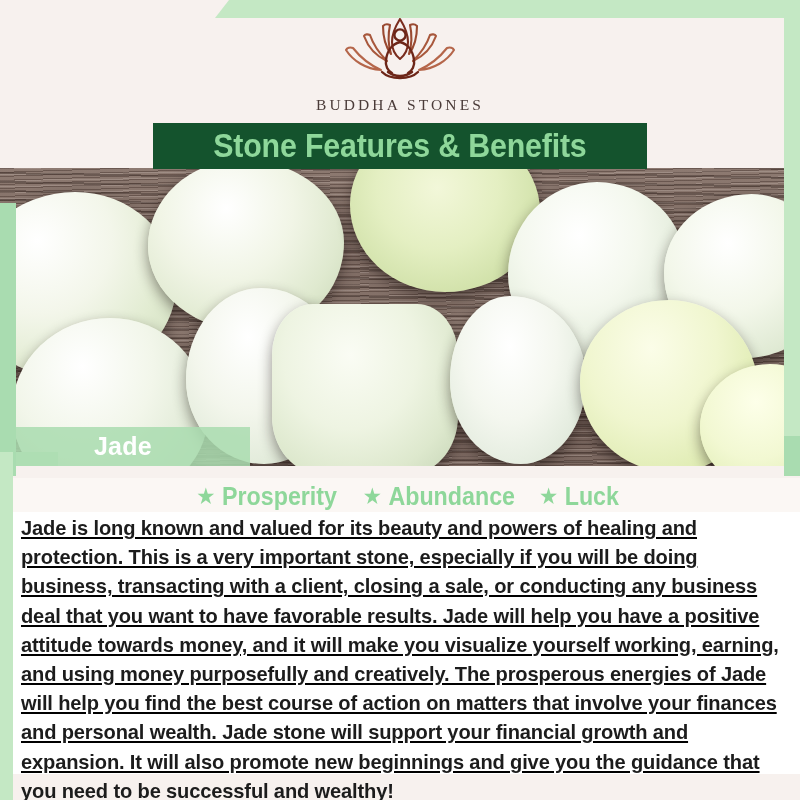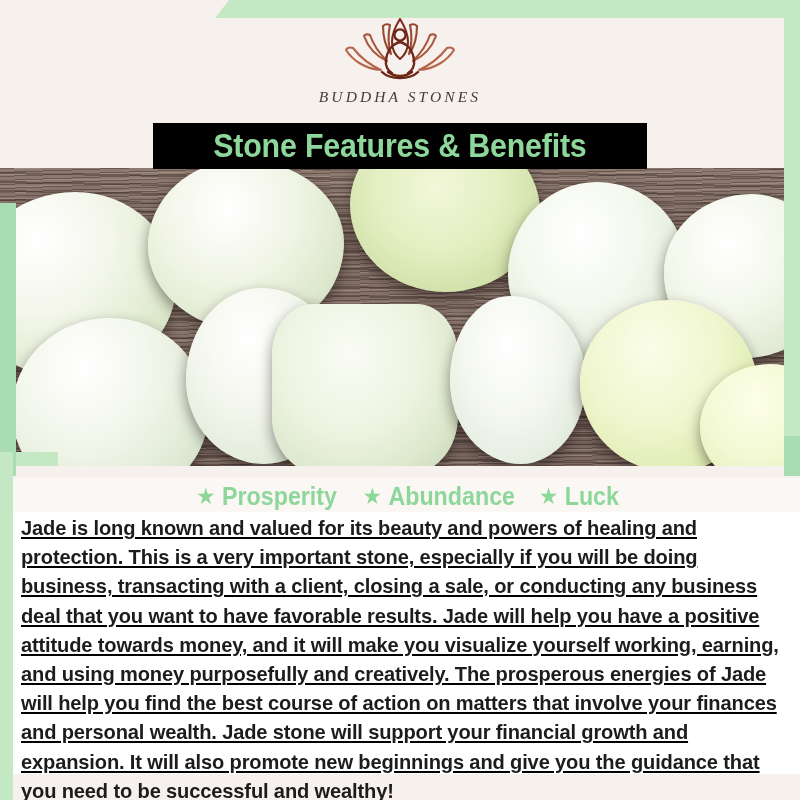--- a/index.html
+++ b/index.html
@@ -40,29 +40,29 @@
   }
 
   
   .logo-wrap{
     position:absolute;left:0;top:14px;width:800px;height:108px;
     display:flex;flex-direction:column;align-items:center;justify-content:flex-start;
     z-index:4;
   }
   .logo-mark{width:148px;height:74px;display:block;}
   .logo-word{
-    margin-top:0;
+    margin-top:8px;
     font-family:"Liberation Serif","DejaVu Serif",serif;
-    font-size:15.5px;letter-spacing:3.1px;color:#4a3b38;font-weight:400;font-style:italic;
+    font-size:15.5px;letter-spacing:3.1px;color:#4a3b38;font-weight:400;
   }
 
   
   .title-band{
     position:absolute;left:153px;top:123px;width:494px;height:46px;
-    background:#000000;z-index:5;
+    background:#14532d;z-index:5;
     display:flex;align-items:center;justify-content:center;
   }
   .title-text{
     font-family:"Liberation Sans","DejaVu Sans",sans-serif;
     font-weight:bold;font-size:33px;color:#8ed79a;
     letter-spacing:-0.2px;
     transform:scaleX(0.92);transform-origin:center;
     white-space:nowrap;
   }
 
@@ -218,20 +218,23 @@
     <div class="stone s4"></div>
     <div class="stone s5"></div>
     <div class="stone s6"></div>
     <div class="stone s7"></div>
     <div class="stone s8"></div>
     <div class="stone s9"></div>
     <div class="stone s10"></div>
     <div class="stone s11"></div>
   </div>
 
+  <div class="jade-band">
+    <span class="jade-text">Jade</span>
+  </div>
 
   <div class="gap-strip"></div>
 
   <div class="benefits">
     <div class="benefit">
       <span class="star">★</span>
       <span>Prosperity</span>
     </div>
     <div class="benefit">
       <span class="star">★</span>

